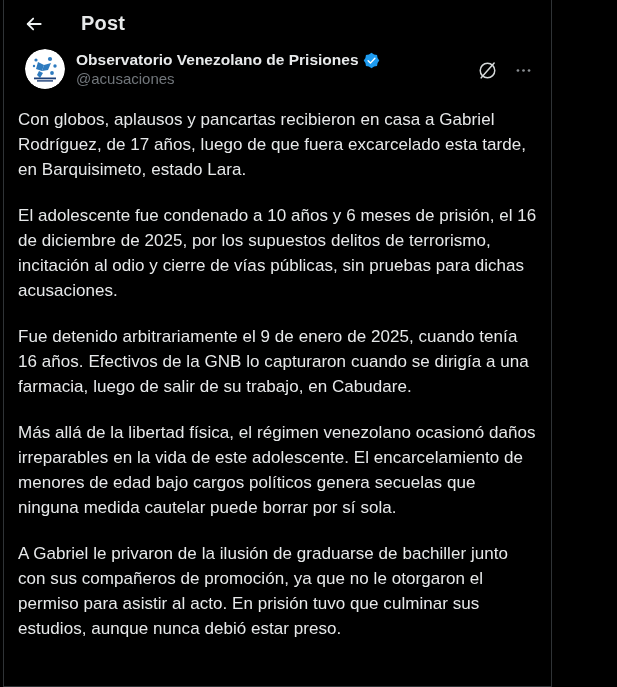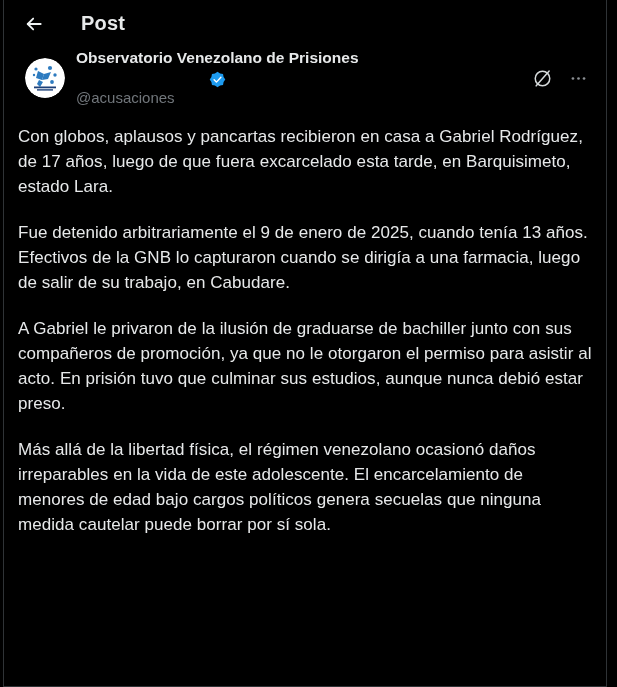--- a/index.html
+++ b/index.html
@@ -6,21 +6,21 @@
   html, body { margin: 0; padding: 0; }
   body {
     width: 617px; height: 687px;
     background: #000000;
     overflow: hidden;
     font-family: "Liberation Sans", sans-serif;
     -webkit-font-smoothing: antialiased;
   }
   .column {
     margin-left: 3px;
-    width: 604px;
+    width: 549px;
     height: 687px;
     border-left: 1px solid #2f3336;
     border-right: 1px solid #2f3336;
     border-bottom: 1px solid #2f3336;
     background: #000000;
   }
   .topbar {
     height: 47px;
     display: flex;
     align-items: center;
@@ -55,21 +55,21 @@
     display: block;
     cursor: pointer;
   }
   .author-meta {
     margin-left: 11px;
     display: flex;
     flex-direction: column;
     gap: 1px;
     min-width: 0;
   }
-  .name-row { display: flex; align-items: center; gap: 4px; flex-direction: column; }
+  .name-row { display: flex; align-items: center; gap: 4px; }
   .author-name {
     font-size: 15.5px;
     font-weight: 700;
     color: #e7e9ea;
     white-space: nowrap;
     cursor: pointer;
   }
   .verified { width: 17px; height: 17px; flex: none; }
   .author-handle {
     font-size: 15px;
@@ -157,19 +157,20 @@
             <circle cx="5" cy="12" r="1.7"></circle>
             <circle cx="12" cy="12" r="1.7"></circle>
             <circle cx="19" cy="12" r="1.7"></circle>
           </svg>
         </button>
       </div>
     </div>
 
     <div class="post-body">
       <p>Con globos, aplausos y pancartas recibieron en casa a Gabriel Rodríguez, de 17 años, luego de que fuera excarcelado esta tarde, en Barquisimeto, estado Lara.</p>
-      <p>Fue detenido arbitrariamente el 9 de enero de 2025, cuando tenía 13 años. Efectivos de la GNB lo capturaron cuando se dirigía a una farmacia, luego de salir de su trabajo, en Cabudare.</p>
+      <p>El adolescente fue condenado a 10 años y 6 meses de prisión, el 16 de diciembre de 2025, por los supuestos delitos de terrorismo, incitación al odio y cierre de vías públicas, sin pruebas para dichas acusaciones.</p>
+      <p>Fue detenido arbitrariamente el 9 de enero de 2025, cuando tenía 16 años. Efectivos de la GNB lo capturaron cuando se dirigía a una farmacia, luego de salir de su trabajo, en Cabudare.</p>
+      <p>Más allá de la libertad física, el régimen venezolano ocasionó daños irreparables en la vida de este adolescente. El encarcelamiento de menores de edad bajo cargos políticos genera secuelas que ninguna medida cautelar puede borrar por sí sola.</p>
       <p>A Gabriel le privaron de la ilusión de graduarse de bachiller junto con sus compañeros de promoción, ya que no le otorgaron el permiso para asistir al acto. En prisión tuvo que culminar sus estudios, aunque nunca debió estar preso.</p>
-      <p>Más allá de la libertad física, el régimen venezolano ocasionó daños irreparables en la vida de este adolescente. El encarcelamiento de menores de edad bajo cargos políticos genera secuelas que ninguna medida cautelar puede borrar por sí sola.</p>
     </div>
   </article>
 
 </div>
 
 </body></html>

